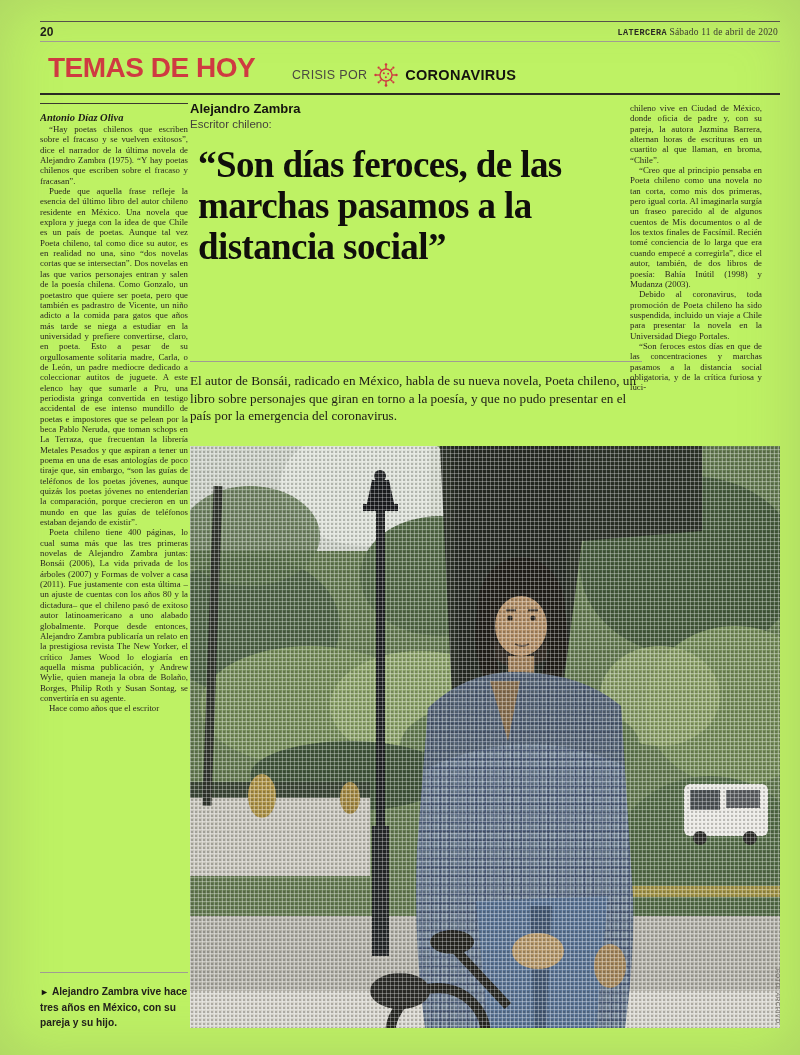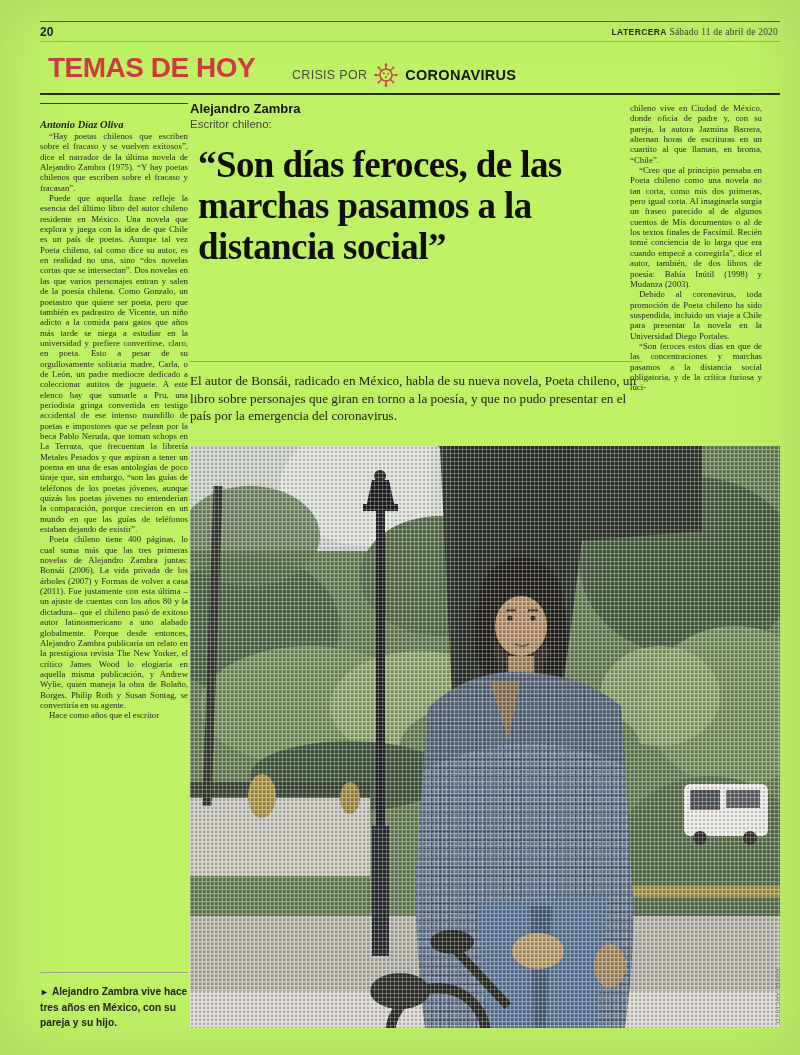--- a/index.html
+++ b/index.html
@@ -15,33 +15,33 @@
     box-shadow:inset 0 0 60px rgba(120,115,100,.25);
     color:#26231e;
   }
   .rule{position:absolute;background:#55514a;height:1px;}
   .rule.light{background:#a09c92;}
   .rule.thick{height:2px;background:#2b2924;}
 
   
   .page-number{position:absolute;left:40px;top:25px;font-family:"Liberation Sans",sans-serif;font-weight:bold;font-size:12px;color:#1f1d19;}
   .masthead{position:absolute;right:22px;top:27px;font-size:9.5px;color:#3c3933;letter-spacing:.2px;}
-  .masthead b{font-family:Liberation Sans, sans-serif;font-size:8.5px;letter-spacing:.4px;color:#2a2823;}
+  .masthead b{font-family:Liberation Mono, monospace;font-size:8.5px;letter-spacing:.4px;color:#2a2823;}
   .section-title{position:absolute;left:48px;top:52px;font-family:"Liberation Sans",sans-serif;font-weight:bold;font-size:28px;letter-spacing:-.5px;color:#cf3a41;}
   .crisis{position:absolute;left:292px;top:62px;display:flex;align-items:center;gap:6px;}
   .crisis .por{font-family:"Liberation Sans",sans-serif;font-size:12.5px;color:#4b4842;letter-spacing:.3px;}
   .crisis .cv{font-family:"Liberation Sans",sans-serif;font-weight:bold;font-size:14.5px;color:#15130f;letter-spacing:.3px;}
   .virus{width:26px;height:26px;flex:0 0 auto;}
 
   
   .col{position:absolute;font-size:8.8px;line-height:10.35px;text-align:justify;color:#2a2620;}
   .col p{margin:0;}
   .col p + p{text-indent:9px;}
   .left-col{left:40px;top:103px;width:148px;height:856px;overflow:hidden;}
-  .byline{border-top:1px solid #3a372f;padding-top:15px;margin:0 0 7px 0;
+  .byline{border-top:1px solid #3a372f;padding-top:8px;margin:0 0 7px 0;
     font-weight:bold;font-style:italic;font-size:10.5px;line-height:12px;color:#1e1c17;}
   .right-col{left:630px;top:103px;width:132px;height:344px;overflow:hidden;}
 
   
   .kicker-name{position:absolute;left:190px;top:101px;font-family:"Liberation Sans",sans-serif;font-weight:bold;font-size:13px;color:#15130f;text-align:right;}
   .kicker-role{position:absolute;left:190px;top:118px;font-family:"Liberation Sans",sans-serif;font-size:11.5px;color:#45423b;}
   .headline{position:absolute;left:190px;top:136px;width:458px;
     font-weight:bold;font-size:37px;line-height:41px;letter-spacing:-.6px;color:#100e0b;}
   .deck{position:absolute;left:190px;top:372px;width:452px;font-size:13.2px;line-height:17.5px;color:#1d1b16;text-align:left;}
 

